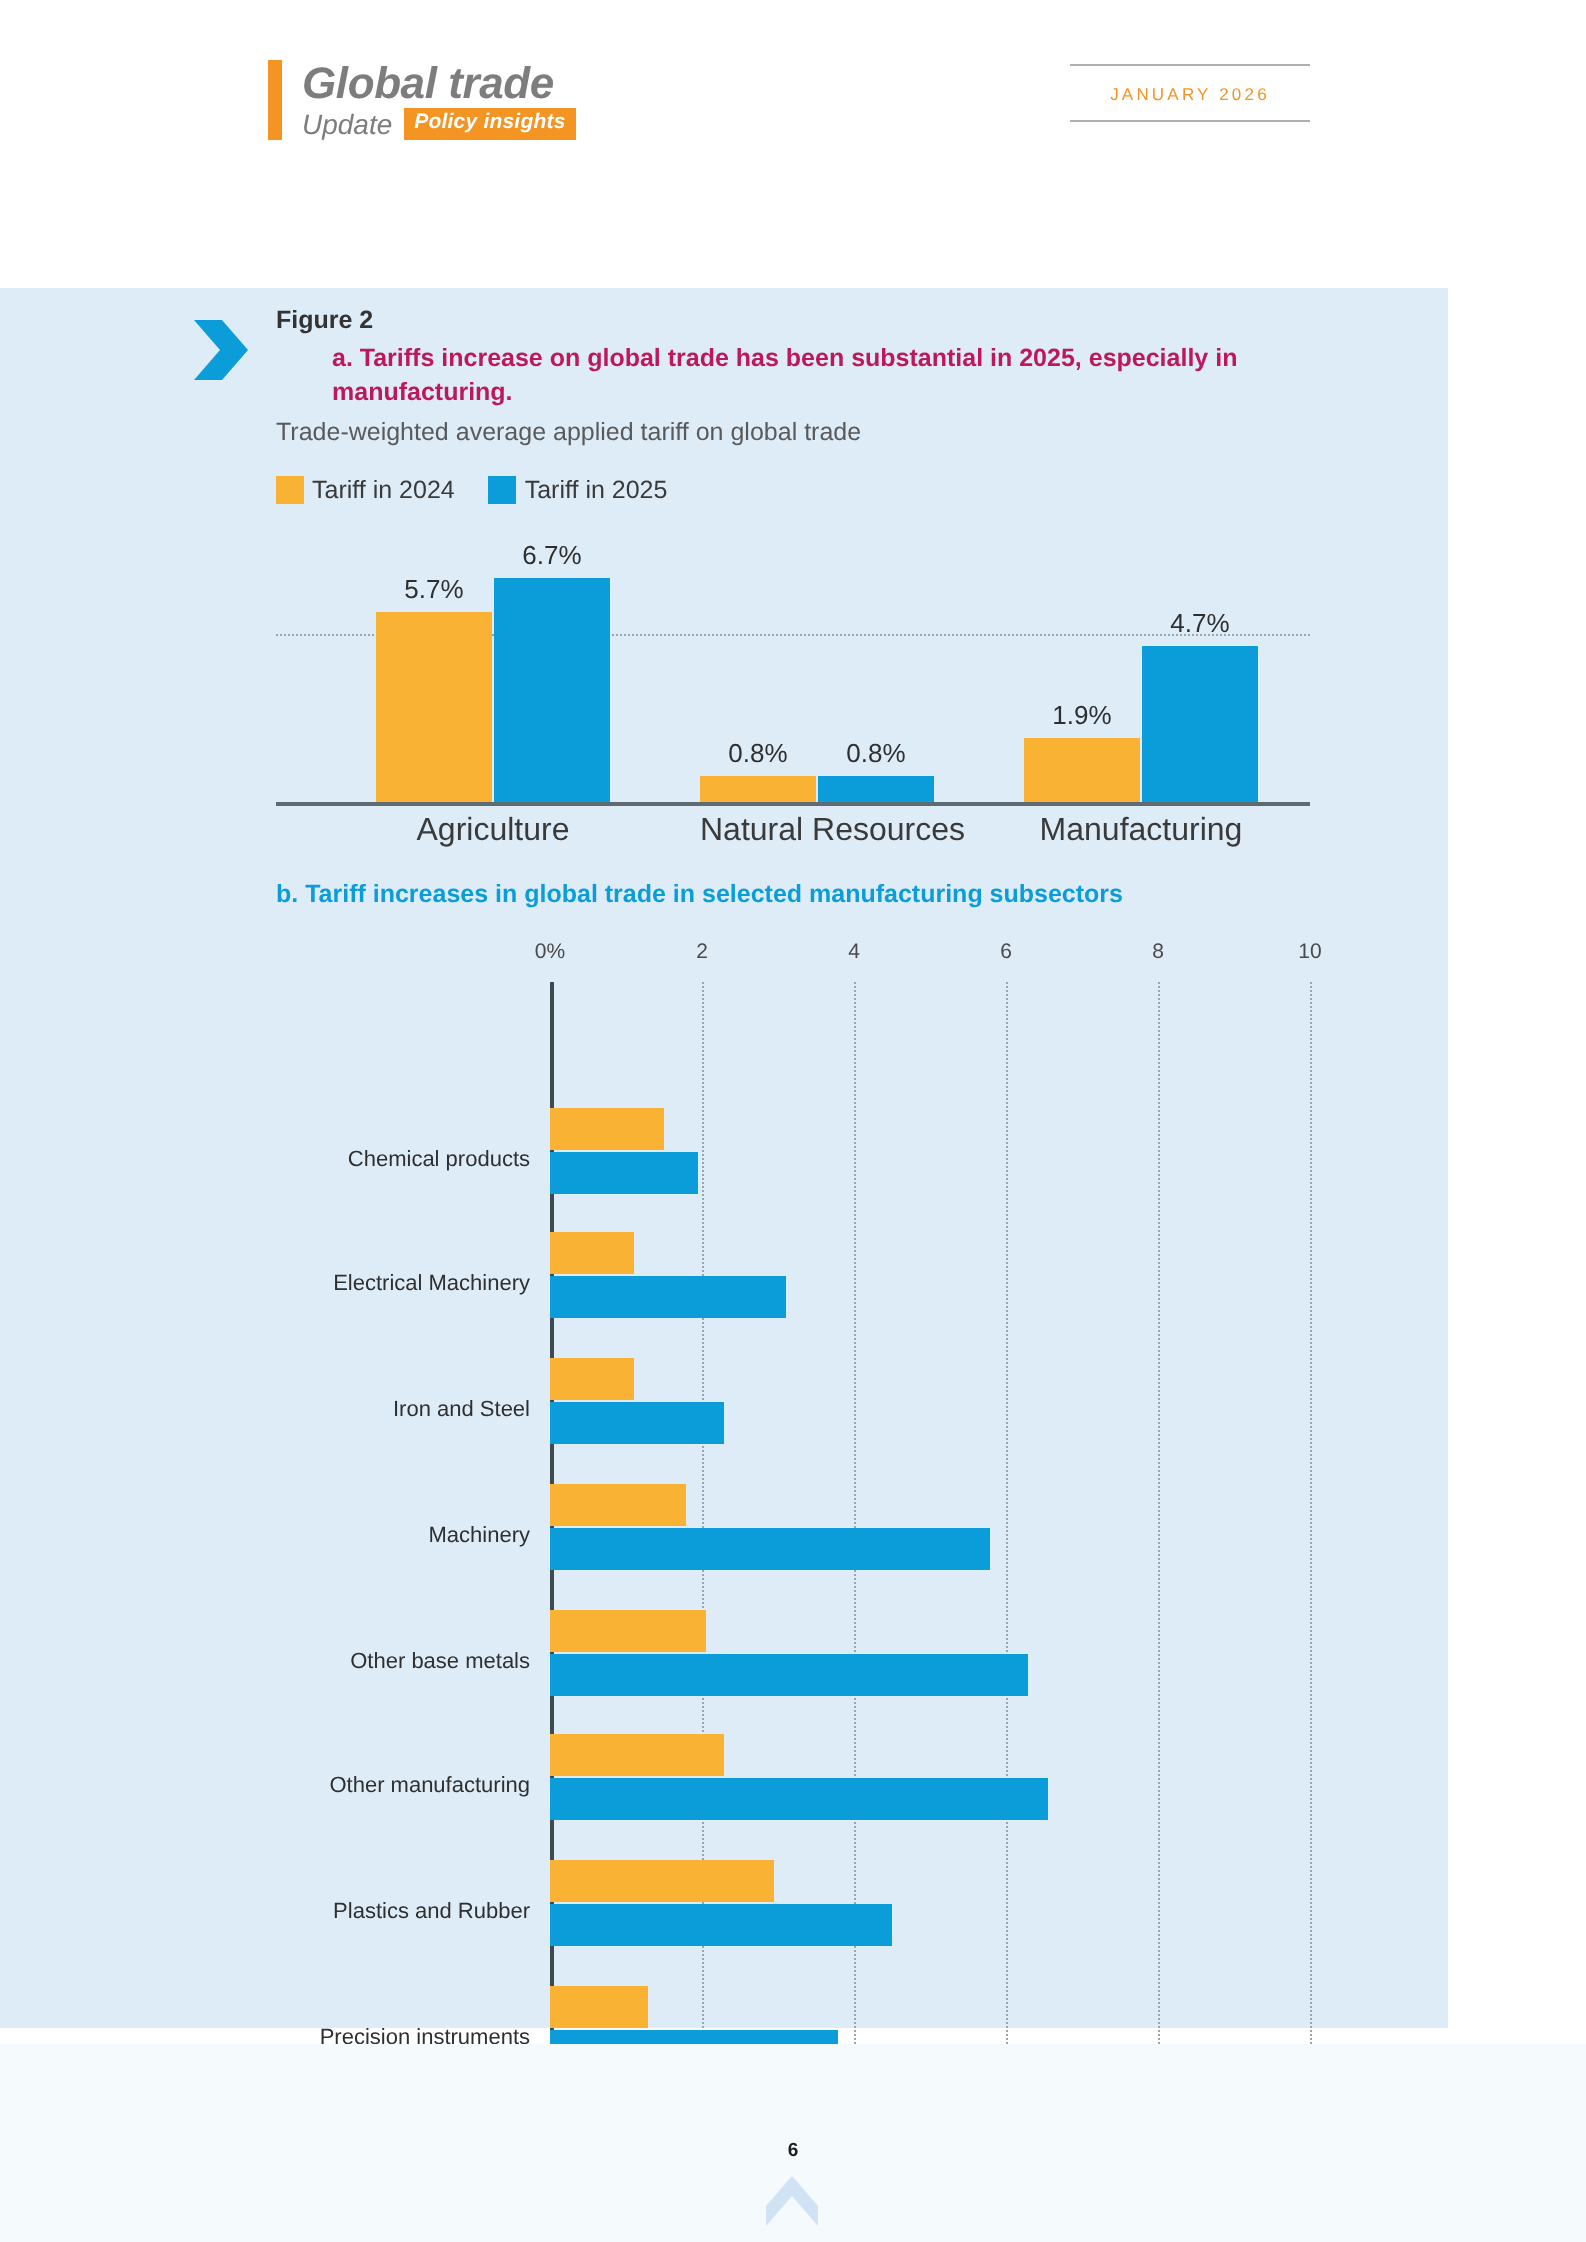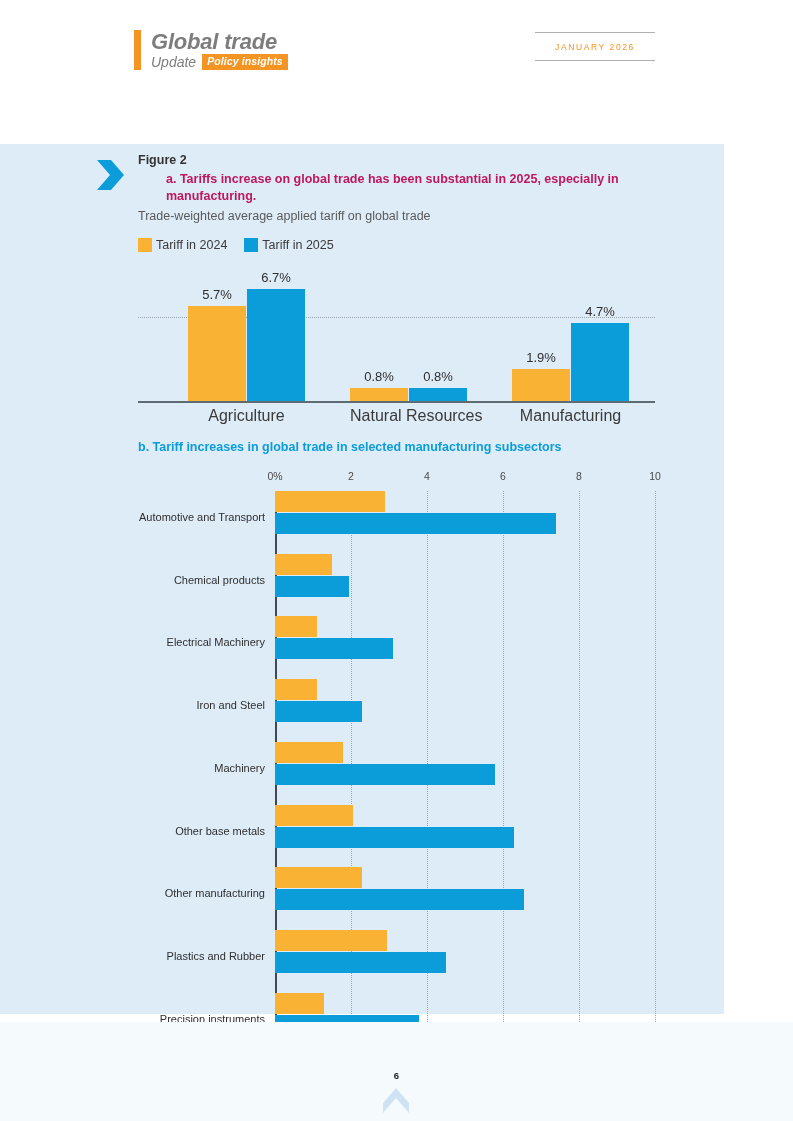--- a/index.html
+++ b/index.html
@@ -160,25 +160,20 @@
         <div class="b-tick" style="left: 441px;">8</div>
         <div class="b-tick" style="left: 517px;">10</div>
       </div>
     <div class="b-plot" id="b-plot">
       <div class="b-axisline"></div>
     <div class="b-gridline" style="left: 76px;"></div>
         <div class="b-gridline" style="left: 152px;"></div>
         <div class="b-gridline" style="left: 228px;"></div>
         <div class="b-gridline" style="left: 304px;"></div>
         <div class="b-gridline" style="left: 380px;"></div>
-        <div class="b-row" style="top: 0px; height: 62.7px;">
-          <div class="b-rowlabel" style="top: 20px;">Automotive and Transport</div>
-          <div class="b-bar" style="top: 0px; width: 110.2px; background: rgb(249, 178, 51);"></div>
-          <div class="b-bar" style="top: 22px; width: 281.2px; background: rgb(11, 157, 217);"></div>
-        </div>
         <div class="b-row" style="top: 62.7px; height: 62.7px;">
           <div class="b-rowlabel" style="top: 20px;">Chemical products</div>
           <div class="b-bar" style="top: 0px; width: 57px; background: rgb(249, 178, 51);"></div>
           <div class="b-bar" style="top: 22px; width: 74.1px; background: rgb(11, 157, 217);"></div>
         </div>
         <div class="b-row" style="top: 125.4px; height: 62.7px;">
           <div class="b-rowlabel" style="top: 20px; padding-left: 16px;">Electrical Machinery</div>
           <div class="b-bar" style="top: 0px; width: 41.8px; background: rgb(249, 178, 51);"></div>
           <div class="b-bar" style="top: 22px; width: 117.8px; background: rgb(11, 157, 217);"></div>
         </div>

